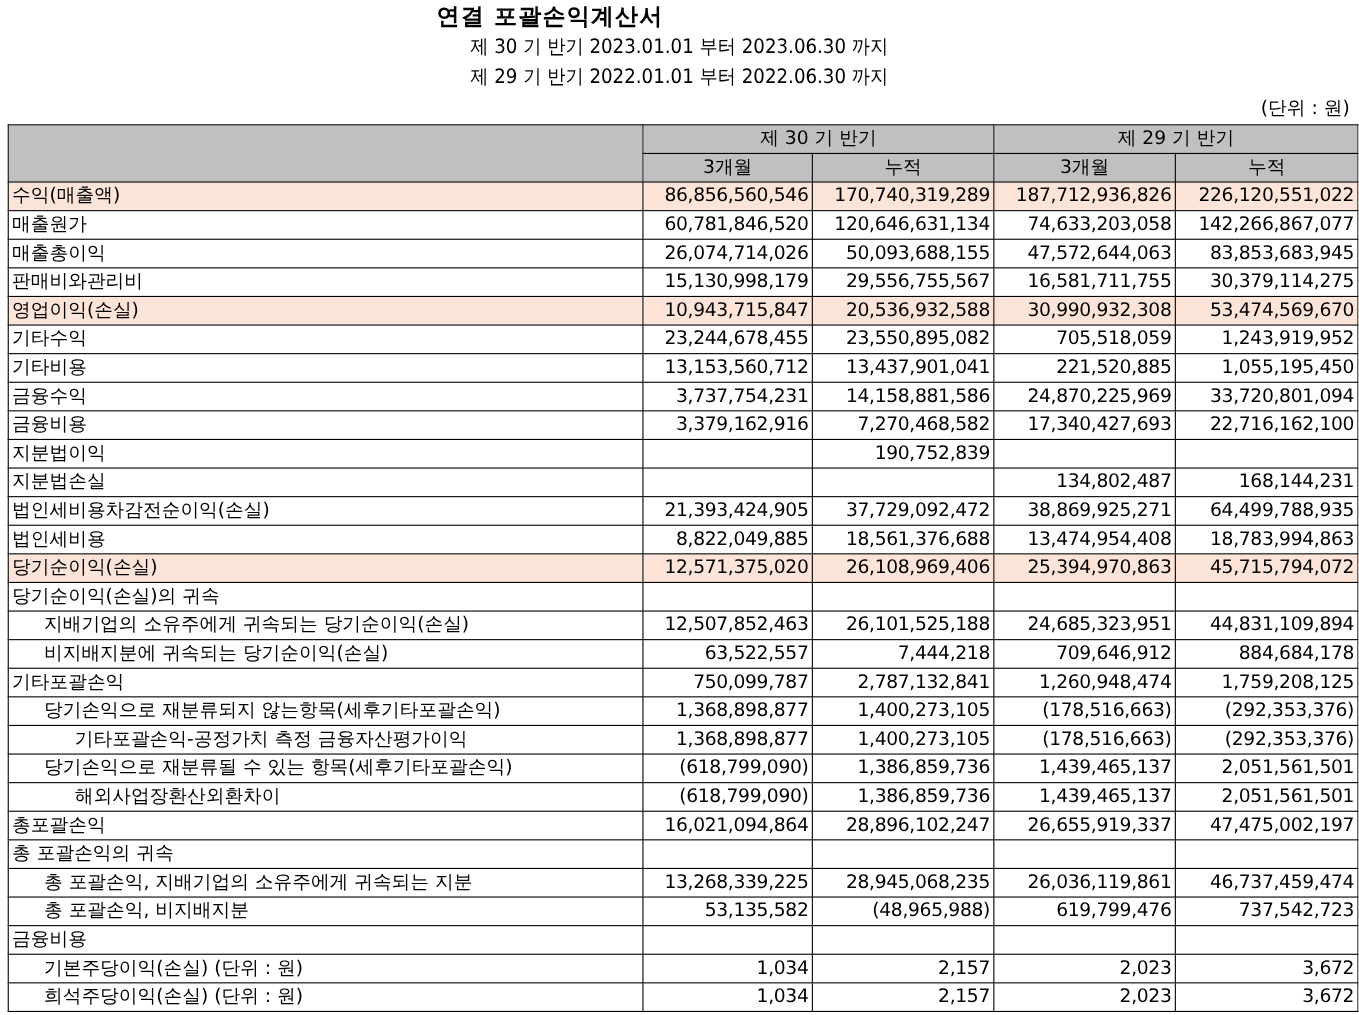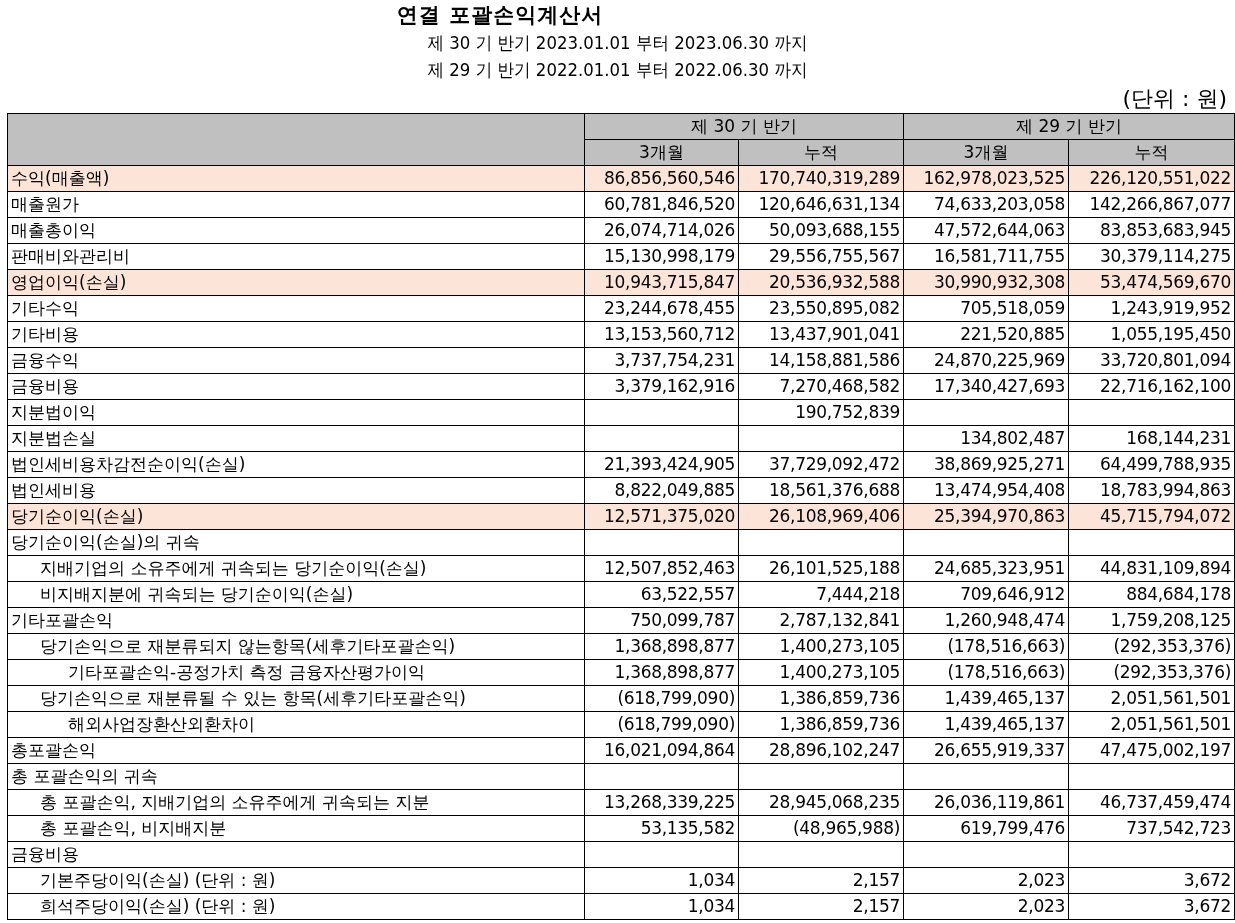--- a/index.html
+++ b/index.html
@@ -13,21 +13,21 @@
     font-size: 21px; font-weight: bold; letter-spacing: 1px; line-height: 26px;
   }
   .subtitle {
     position: absolute; left: 0; width: 1235px; text-align: center;
     font-size: 18px; line-height: 24px; transform: scaleX(0.92);
   }
   .sub1 { top: 31px; }
   .sub2 { top: 58px; }
   .unit {
     position: absolute; right: 8px; top: 87px;
-    font-size: 22px; line-height: 24px;
+    font-size: 17px; line-height: 24px;
   }
   table.fs {
     position: absolute; left: 7px; top: 113px;
     border-collapse: collapse; table-layout: fixed;
     width: 1227px;
     padding-left: 40px;
   }
   table.fs td, table.fs th {
     border: 1px solid #000;
     height: 25px; padding: 0 3px;
@@ -69,21 +69,21 @@
       <th>누적</th>
       <th>3개월</th>
       <th>누적</th>
     </tr>
   </thead>
   <tbody id="fs-body">
       <tr class="hl">
         <td class="label">수익(매출액)</td>
         <td class="num">86,856,560,546</td>
         <td class="num">170,740,319,289</td>
-        <td class="num">162,978,023,525</td>
+        <td class="num">187,712,936,826</td>
         <td class="num">226,120,551,022</td>
       </tr>
       <tr>
         <td class="label">매출원가</td>
         <td class="num">60,781,846,520</td>
         <td class="num">120,646,631,134</td>
         <td class="num">74,633,203,058</td>
         <td class="num">142,266,867,077</td>
       </tr>
       <tr>

